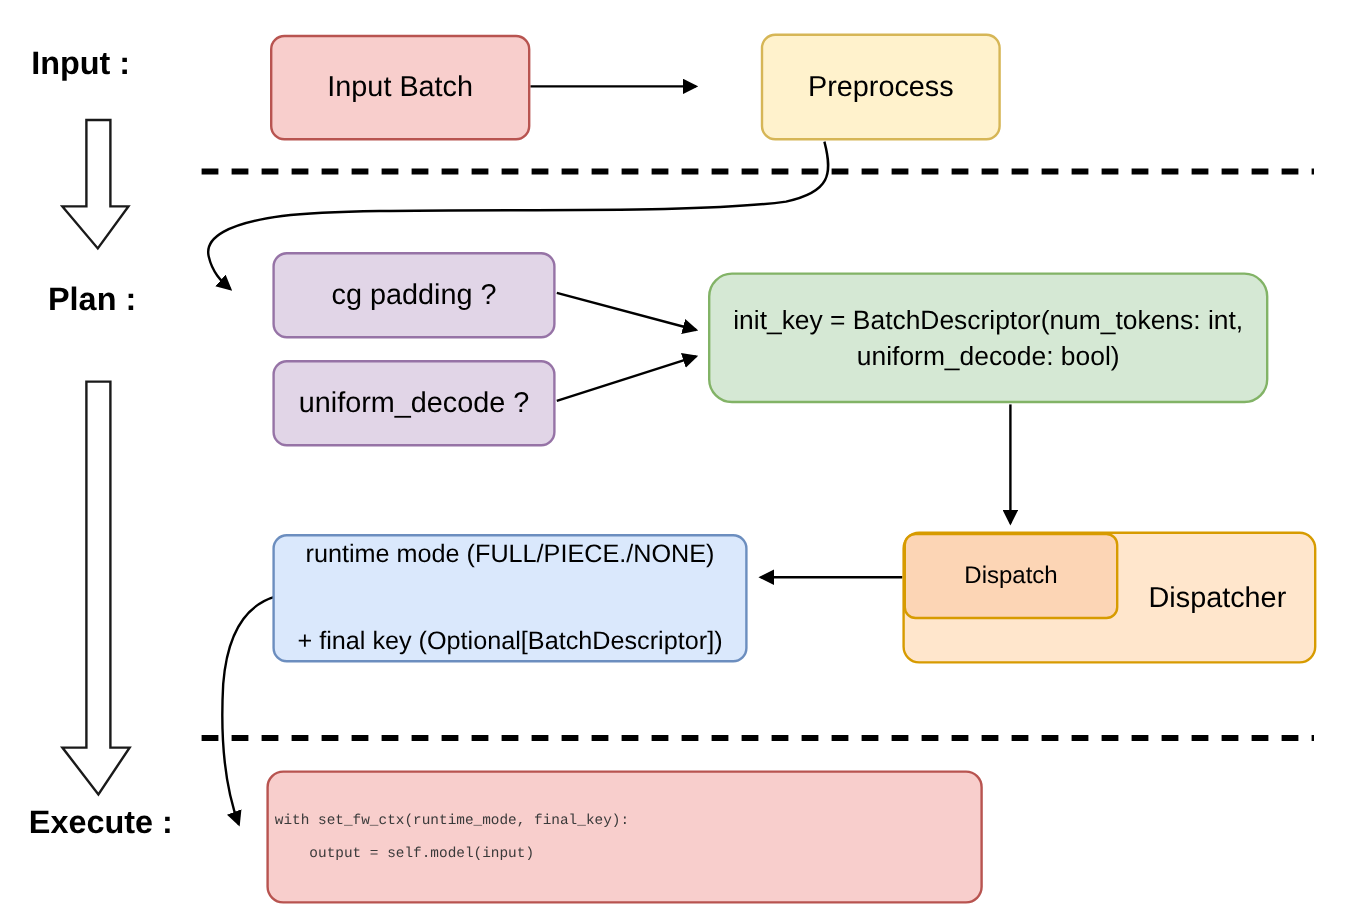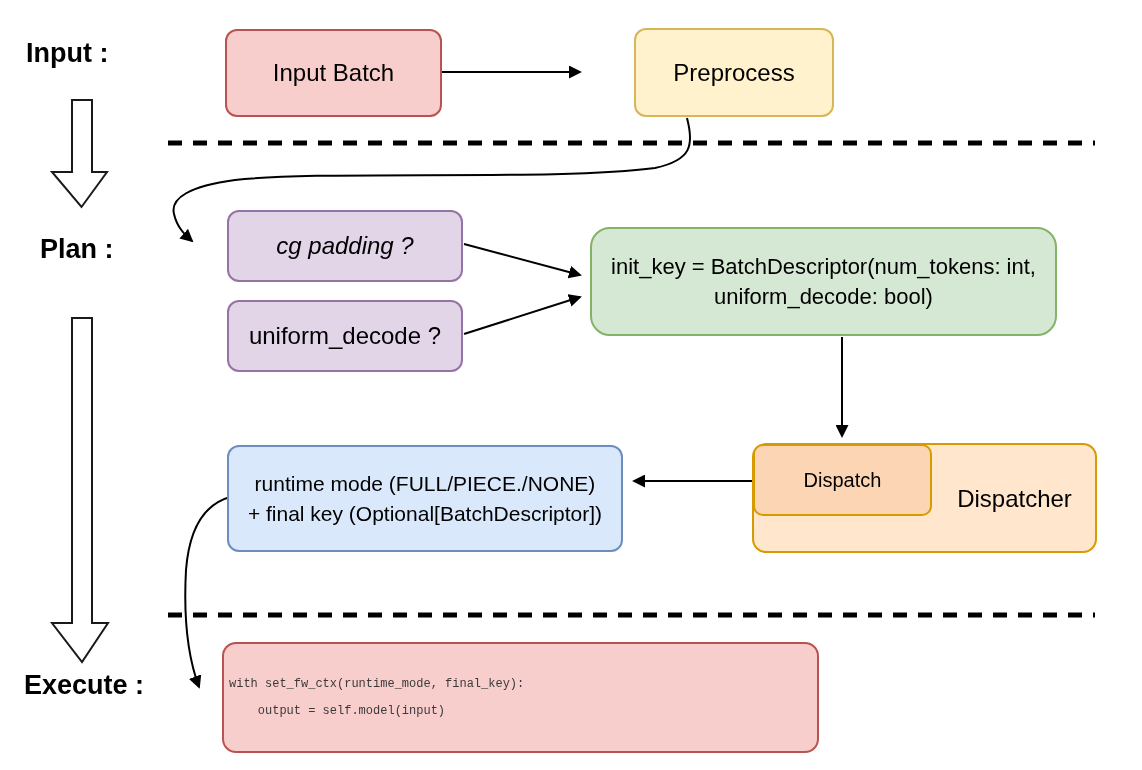--- a/index.html
+++ b/index.html
@@ -34,25 +34,25 @@
     color: #000000;
     box-sizing: border-box;
   }
   .node .line { display: block; }
   .red    { background: #f8cecc; border-color: #b85450; }
   .yellow { background: #fff2cc; border-color: #d6b656; }
   .purple { background: #e1d5e7; border-color: #9673a6; }
   .green  { background: #d5e8d4; border-color: #82b366; border-radius: 20px; }
   .orange-outer { background: #ffe6cc; border-color: #d79b00; }
   .orange-inner { background: #fcd5b5; border-color: #d79b00; }
-  .blue   { background: #dae8fc; border-color: #6c8ebf; }
+  .blue   { background: #dae8fc; border-color: #6c8ebf; justify-content: space-between; }
 
   #input-batch   { left: 225px; top: 29px;  width: 217px; height: 88px;  font-size: 24px; }
   #preprocess    { left: 588px; top: 28px;  width: 200px; height: 89px;  font-size: 24px; margin-left: 46px; }
-  #cg-padding    { left: 227px; top: 210px; width: 236px; height: 72px;  font-size: 24px; font-style: italic; }
+  #cg-padding    { left: 227px; top: 210px; width: 236px; height: 72px;  font-size: 24px; }
   #uniform-decode{ left: 227px; top: 300px; width: 236px; height: 72px;  font-size: 24px; }
   #init-key      { left: 590px; top: 227px; width: 467px; height: 109px; font-size: 22px; line-height: 30px; }
   #runtime-box   { left: 227px; top: 445px; width: 396px; height: 107px; font-size: 21px; line-height: 30px; }
   #dispatcher-outer { left: 752px; top: 443px; width: 345px; height: 110px; border-radius: 14px; }
   #dispatcher-label {
     position: absolute; left: 932px; top: 443px; width: 165px; height: 110px;
     z-index: 3; display: flex; flex-direction: column; align-items: center; justify-content: center;
     font-size: 24px; line-height: 33px; color: #000; text-align: center;
   }
   #dispatch-inner { left: 753px; top: 444px; width: 179px; height: 72px; font-size: 20px; border-radius: 10px; z-index: 3; }

